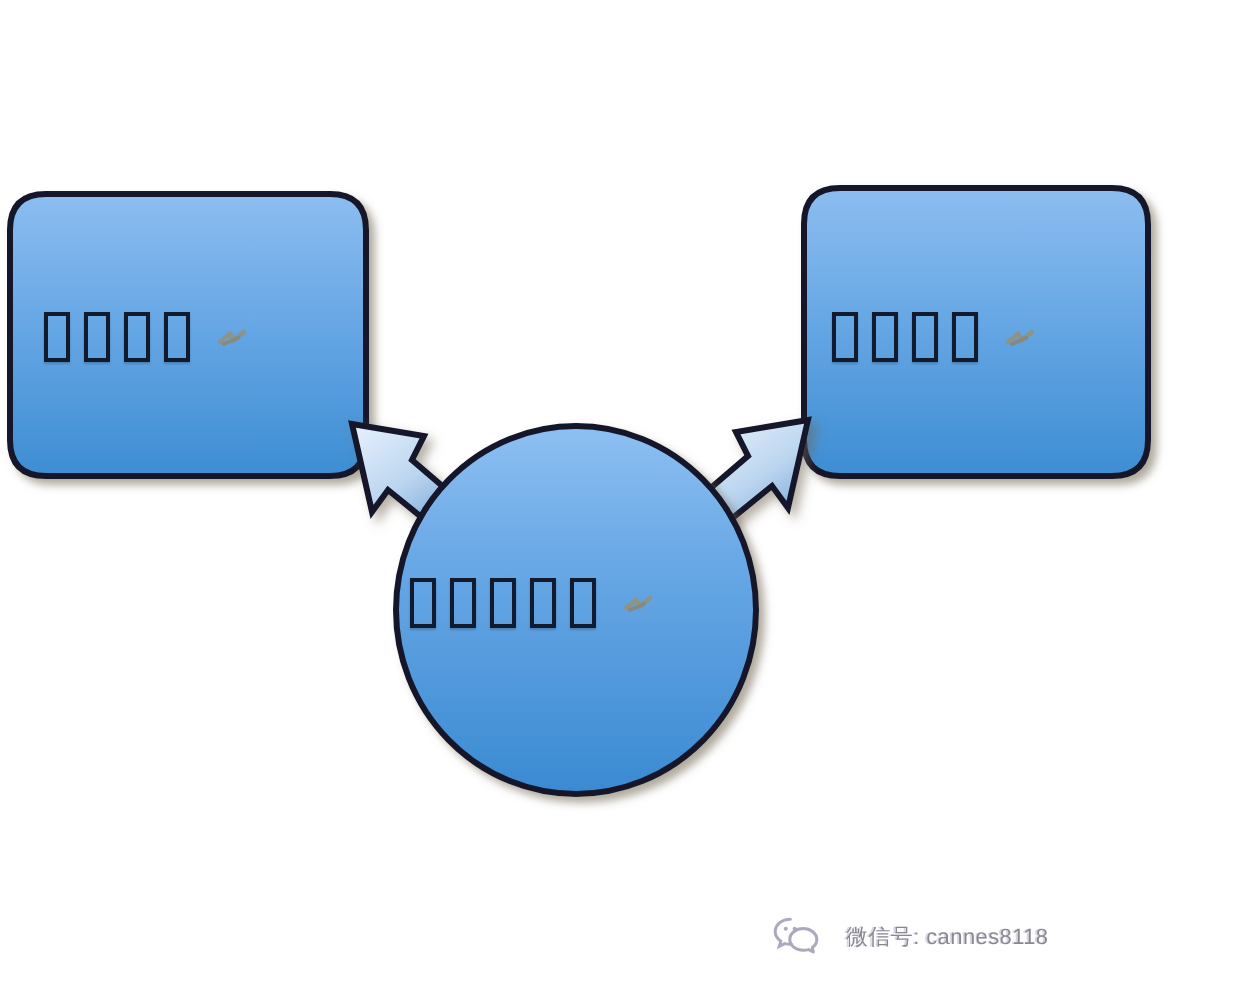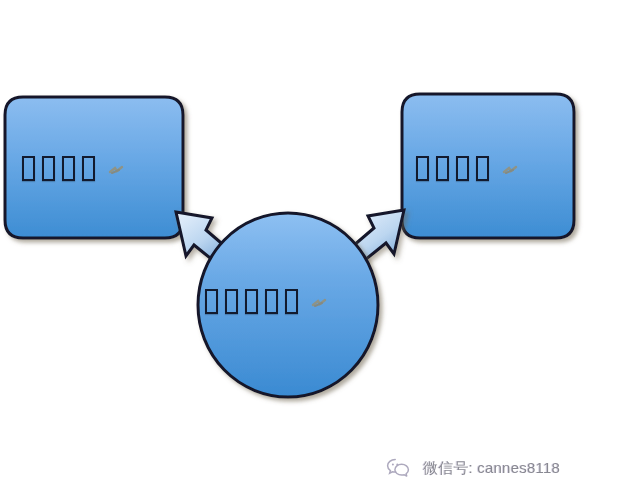--- a/index.html
+++ b/index.html
@@ -66,21 +66,21 @@
     gap: 12px;
     opacity: 0.72;
   }
   #watermark .wm-icon {
     width: 26px;
     height: 26px;
     display: block;
   }
   #watermark .wm-text {
     font-family: "Liberation Sans", sans-serif;
-    font-size: 15px;
+    font-size: 11px;
     letter-spacing: 0.2px;
     color: #5b5b68;
     text-shadow: 1px 0 0 rgba(255,255,255,0.85), -1px 0 0 rgba(160,150,185,0.55);
     filter: blur(0.35px);
   }
 </style>
 </head>
 <body>
 
 <div id="stage">

